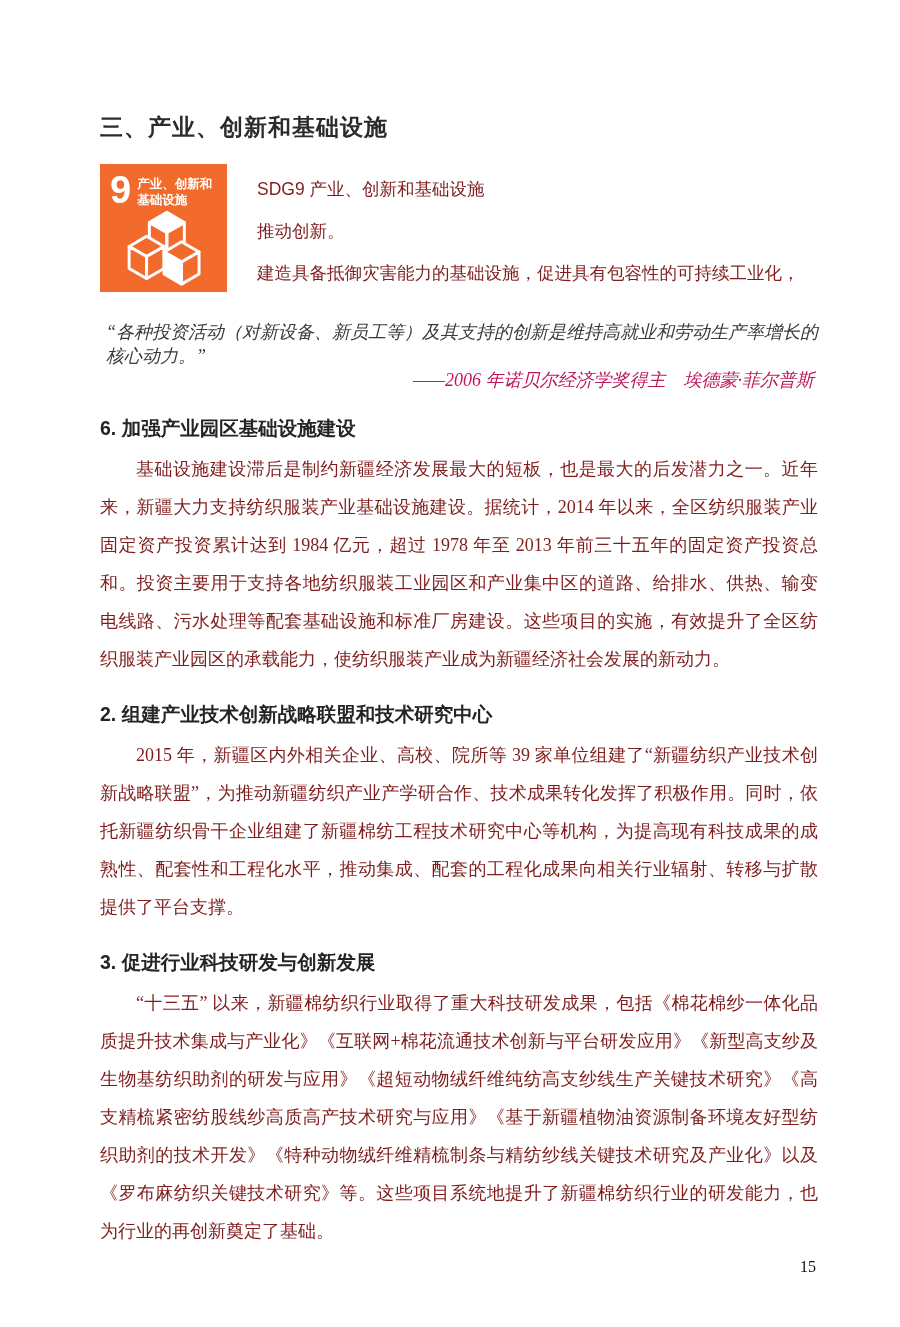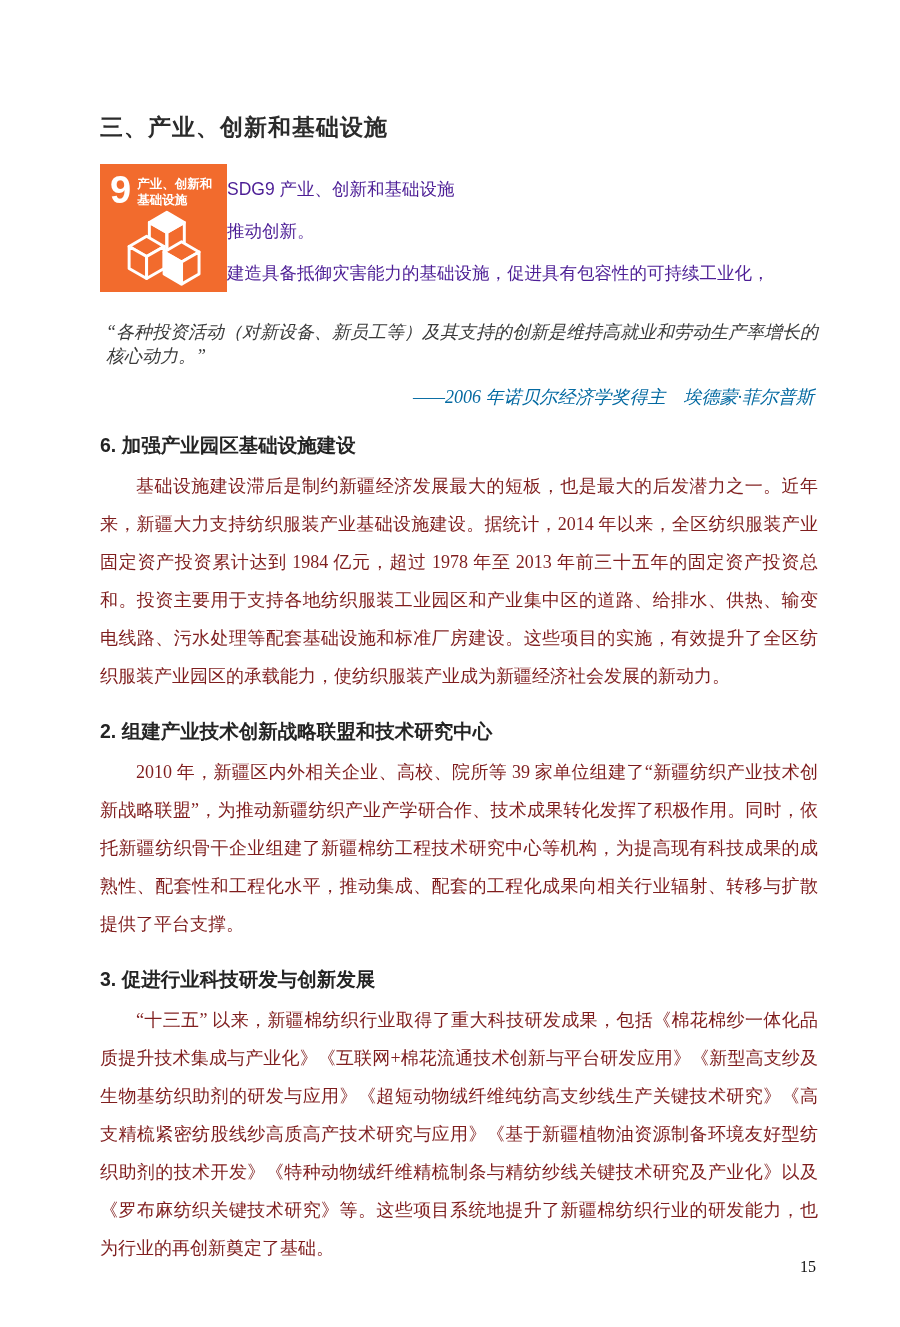--- a/index.html
+++ b/index.html
@@ -40,40 +40,40 @@
   }
   .goal-label {
     font-family: "Liberation Sans", "DejaVu Sans", sans-serif;
     font-size: 12.5px; font-weight: bold;
     color: #ffffff; line-height: 1.3;
     margin-left: 6px; margin-top: 3px;
     white-space: nowrap;
   }
   .cubes { display: block; margin: 0 auto; }
   .sdg-text {
+    margin-left: 30px;
     padding-top: 4px;
     font-family: "Liberation Sans", "DejaVu Sans", sans-serif;
     font-size: 17.5px;
-    color: #4c1d95;
+    color: #7f1d1d;
   }
   .sdg-text .line { line-height: 42px; white-space: nowrap; }
   .quote {
     margin-top: 26px;
     font-style: italic;
     font-size: 18px;
     color: #3a3a3a;
     line-height: 24px;
     padding-left: 6px;
   }
   .quote-attribution {
-    margin-top: 17px;
     text-align: right;
     font-style: italic;
     font-size: 18px;
-    color: #0369a1;
+    color: #be185d;
     padding-right: 4px;
   }
   .section-heading {
     font-family: "Liberation Sans", "DejaVu Sans", sans-serif;
     font-size: 19.5px;
     font-weight: 600;
     color: #242424;
     margin: 23px 0 0 0;
     line-height: 26px;
   }
@@ -135,21 +135,21 @@
   <div class="quote">“各种投资活动（对新设备、新员工等）及其支持的创新是维持高就业和劳动生产率增长的核心动力。”</div>
   <div class="quote-attribution">——2006 年诺贝尔经济学奖得主　埃德蒙·菲尔普斯</div>
 
   <section>
     <h2 class="section-heading">6. 加强产业园区基础设施建设</h2>
     <p class="body-para">基础设施建设滞后是制约新疆经济发展最大的短板，也是最大的后发潜力之一。近年来，新疆大力支持纺织服装产业基础设施建设。据统计，2014 年以来，全区纺织服装产业固定资产投资累计达到 1984 亿元，超过 1978 年至 2013 年前三十五年的固定资产投资总和。投资主要用于支持各地纺织服装工业园区和产业集中区的道路、给排水、供热、输变电线路、污水处理等配套基础设施和标准厂房建设。这些项目的实施，有效提升了全区纺织服装产业园区的承载能力，使纺织服装产业成为新疆经济社会发展的新动力。</p>
   </section>
 
   <section>
     <h2 class="section-heading">2. 组建产业技术创新战略联盟和技术研究中心</h2>
-    <p class="body-para">2010 年，新疆区内外相关企业、高校、院所等 39 家单位组建了“新疆纺织产业技术创新战略联盟”，为推动新疆纺织产业产学研合作、技术成果转化发挥了积极作用。同时，依托新疆纺织骨干企业组建了新疆棉纺工程技术研究中心等机构，为提高现有科技成果的成熟性、配套性和工程化水平，推动集成、配套的工程化成果向相关行业辐射、转移与扩散提供了平台支撑。</p>
+    <p class="body-para">2015 年，新疆区内外相关企业、高校、院所等 39 家单位组建了“新疆纺织产业技术创新战略联盟”，为推动新疆纺织产业产学研合作、技术成果转化发挥了积极作用。同时，依托新疆纺织骨干企业组建了新疆棉纺工程技术研究中心等机构，为提高现有科技成果的成熟性、配套性和工程化水平，推动集成、配套的工程化成果向相关行业辐射、转移与扩散提供了平台支撑。</p>
   </section>
 
   <section>
     <h2 class="section-heading">3. 促进行业科技研发与创新发展</h2>
     <p class="body-para">“十三五” 以来，新疆棉纺织行业取得了重大科技研发成果，包括《棉花棉纱一体化品质提升技术集成与产业化》《互联网+棉花流通技术创新与平台研发应用》《新型高支纱及生物基纺织助剂的研发与应用》《超短动物绒纤维纯纺高支纱线生产关键技术研究》《高支精梳紧密纺股线纱高质高产技术研究与应用》《基于新疆植物油资源制备环境友好型纺织助剂的技术开发》《特种动物绒纤维精梳制条与精纺纱线关键技术研究及产业化》以及《罗布麻纺织关键技术研究》等。这些项目系统地提升了新疆棉纺织行业的研发能力，也为行业的再创新奠定了基础。</p>
   </section>
 
 </main>
 
 <div class="page-number">15</div>

